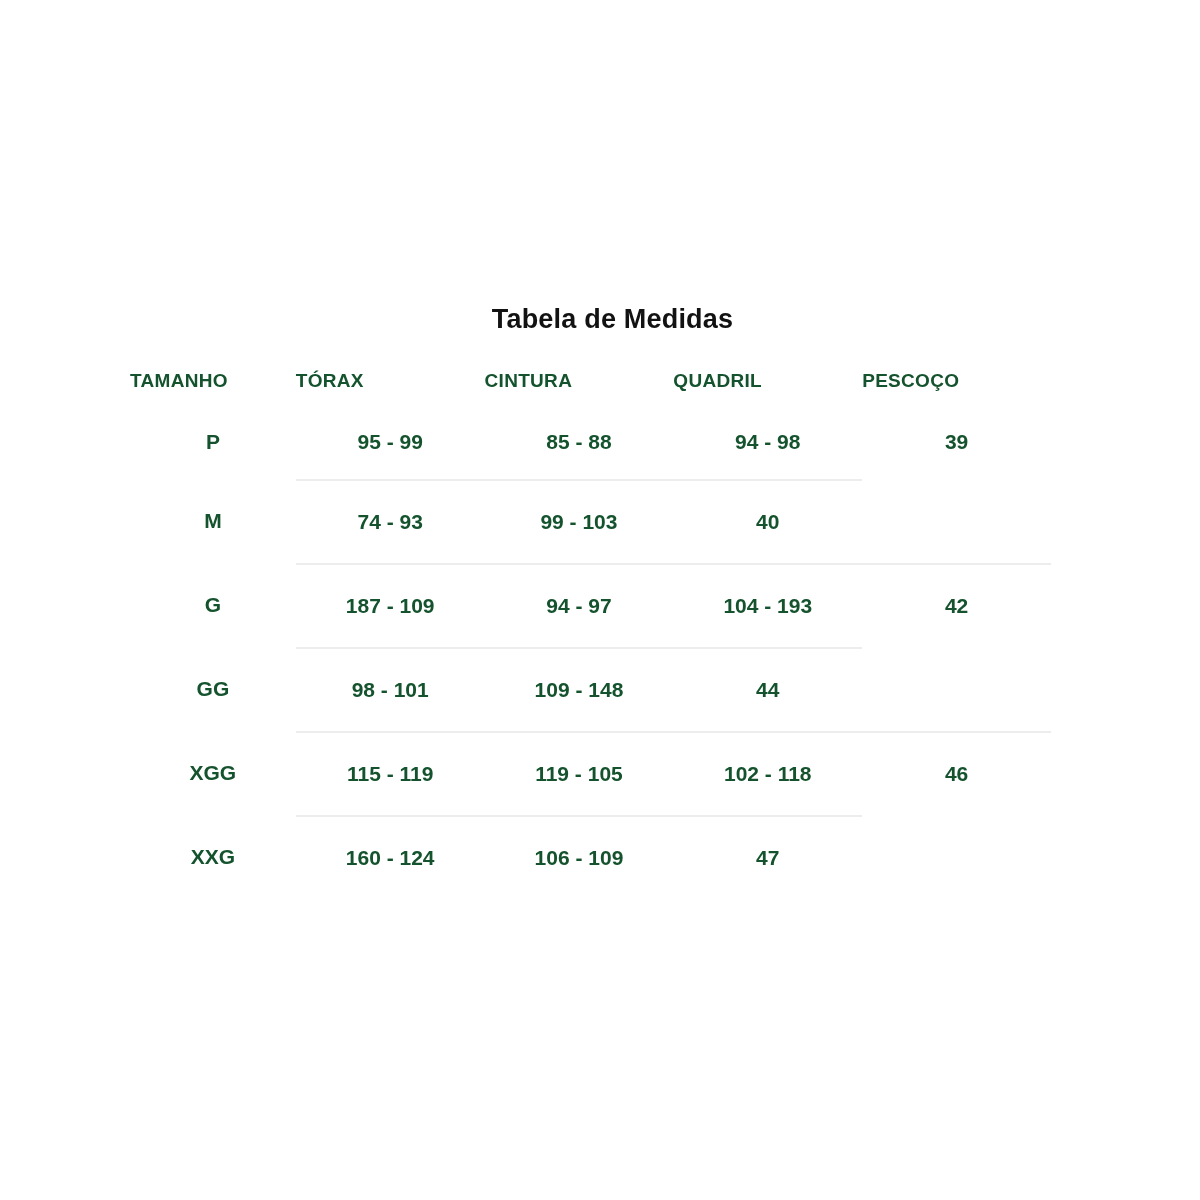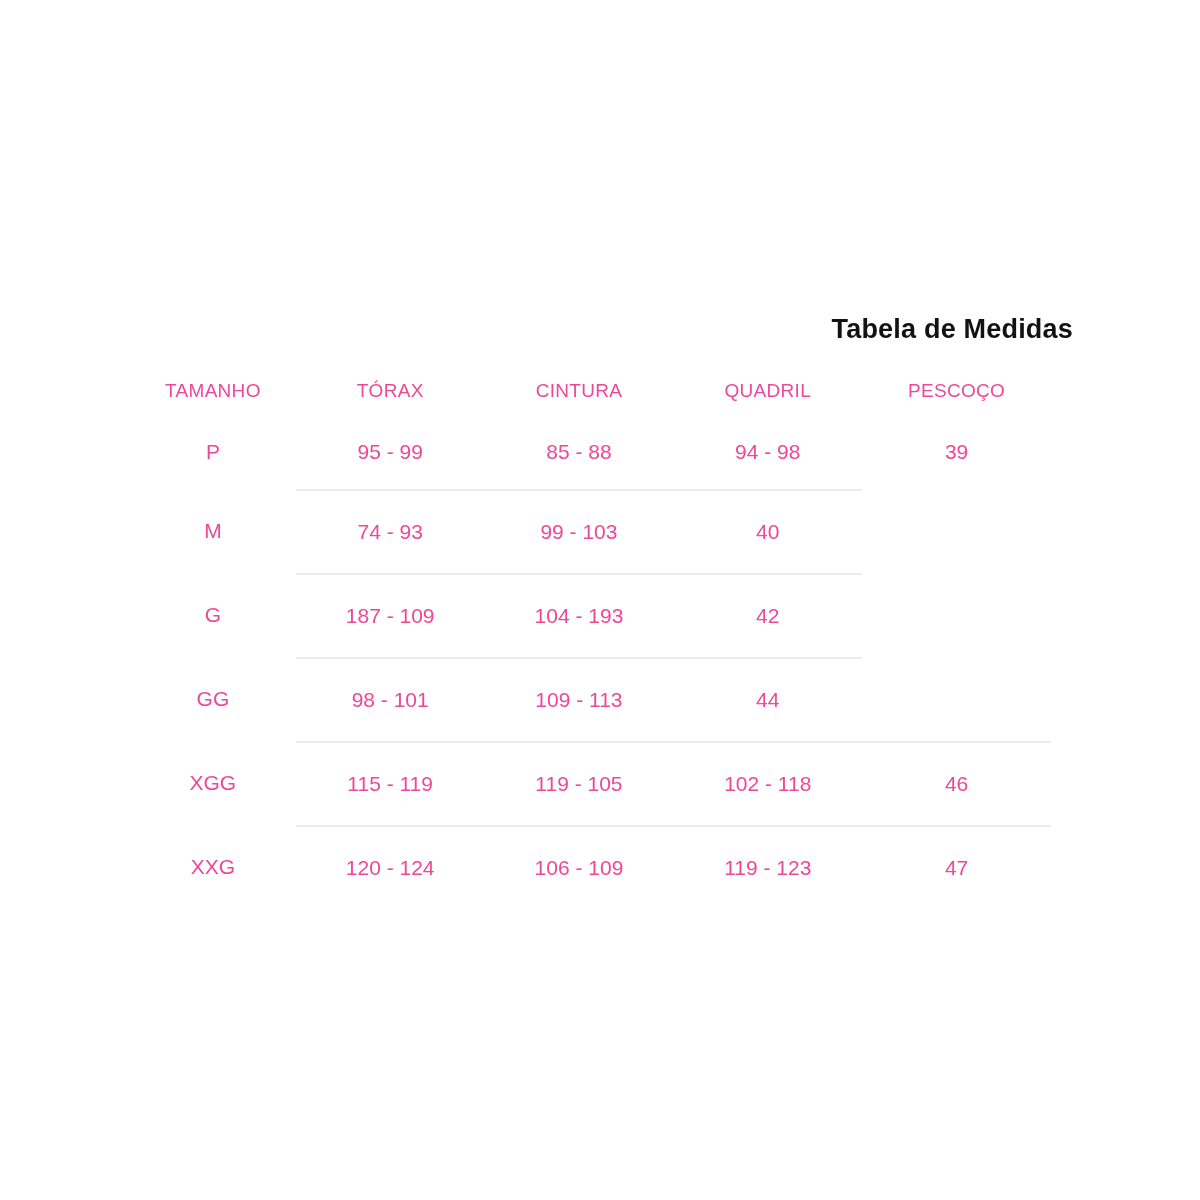--- a/index.html
+++ b/index.html
@@ -15,46 +15,47 @@
     color: #484848;
     overflow: hidden;
   }
   .sheet {
     position: absolute;
     top: 305px;
     left: 130px;
     width: 921px;
   }
   .title {
-    margin: 10px 0 24px 0;
+    margin: 0 0 24px 0;
     position: relative;
     left: 22px;
     font-size: 27px;
     line-height: 28px;
     font-weight: bold;
     color: #121212;
-    text-align: right;
+    text-align: center;
     letter-spacing: 0.2px;
   }
   .size-table {
     width: 100%;
   }
   .row {
     display: flex;
     align-items: center;
     width: 100%;
   }
   .cell {
     box-sizing: border-box;
     width: 20.5%;
-    text-align: center;
+    text-align: left;
     font-size: 21px;
     line-height: 24px;
-    color: #ec4899;
+    color: #14532d;
     white-space: nowrap;
+    font-weight: bold;
   }
   .cell:first-child {
     width: 18%;
   }
   .header-row {
     height: 48px;
   }
   .header-row .cell {
     font-size: 19px;
     letter-spacing: 0.3px;
@@ -107,41 +108,41 @@
     <div class="row data-row ruled">
       <div class="cell">M</div>
       <div class="cell">74 - 93</div>
       <div class="cell">99 - 103</div>
       <div class="cell">40</div>
     </div>
 
     <div class="row data-row ruled">
       <div class="cell">G</div>
       <div class="cell">187 - 109</div>
+      <div class="cell">94 - 97</div>
       <div class="cell">104 - 193</div>
       <div class="cell">42</div>
     </div>
 
     <div class="row data-row ruled">
       <div class="cell">GG</div>
       <div class="cell">98 - 101</div>
-      <div class="cell">109 - 113</div>
+      <div class="cell">109 - 148</div>
       <div class="cell">44</div>
     </div>
 
     <div class="row data-row ruled">
       <div class="cell">XGG</div>
       <div class="cell">115 - 119</div>
       <div class="cell">119 - 105</div>
       <div class="cell">102 - 118</div>
       <div class="cell">46</div>
     </div>
 
     <div class="row data-row ruled">
       <div class="cell">XXG</div>
-      <div class="cell">120 - 124</div>
+      <div class="cell">160 - 124</div>
       <div class="cell">106 - 109</div>
-      <div class="cell">119 - 123</div>
       <div class="cell">47</div>
     </div>
 
   </div>
 </div>
 
 </body></html>

